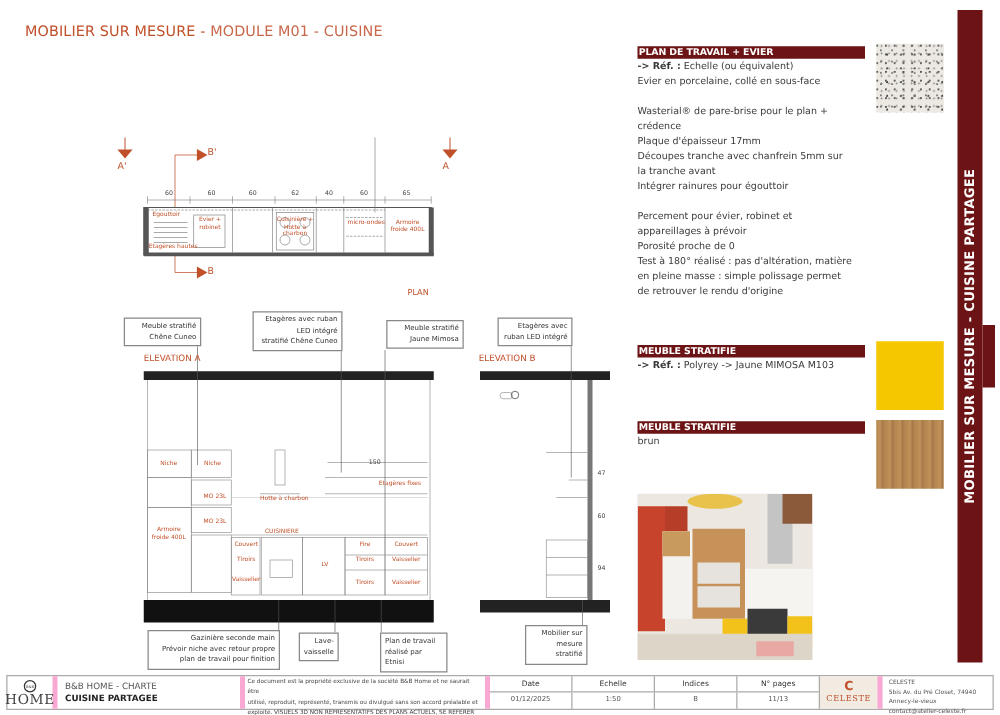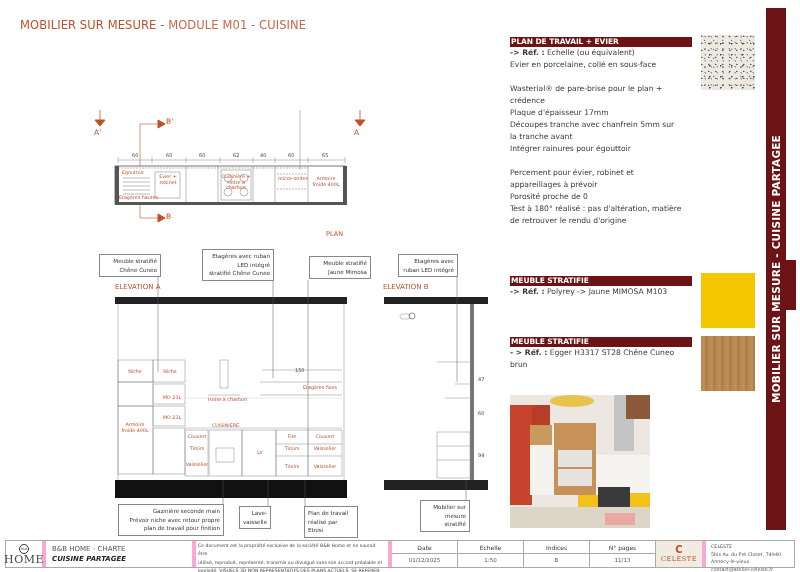--- a/index.html
+++ b/index.html
@@ -44,21 +44,21 @@
   .dim { position: absolute; font-size: 5px; color: #444; }
 
   
   .footer { position: absolute; left: 5px; top: 540px; width: 790px; height: 28px; border: 1px solid #aaa; display: flex; font-size: 5.5px; color: #444; }
   .f-cell { border-right: 4px solid #f9a8d4; height: 100%; }
   .f-logo { width: 40px; display: flex; flex-direction: column; align-items: center; justify-content: center; }
   .f-logo .circ { width: 10px; height: 10px; border: 1px solid #333; border-radius: 50%; font-size: 3px; line-height: 8px; text-align: center; }
   .f-logo .home { font-family: "DejaVu Serif", serif; font-size: 11px; line-height: 11px; letter-spacing: 0.5px; }
   .f-title { width: 150px; padding: 4px 6px; }
   .f-title .t1 { font-size: 7px; color: #555; }
-  .f-title .t2 { font-size: 7px; font-weight: 700; color: #222; margin-top: 2px; font-style: italic; }
+  .f-title .t2 { font-size: 7px; font-weight: 700; color: #222; margin-top: 2px; }
   .f-legal { width: 196px; padding: 1px 2px; font-size: 4.6px; line-height: 8.3px; color: #444; }
   .f-grid { display: flex; }
   .f-col { width: 66px; border-right: 1px solid #aaa; display: flex; flex-direction: column; }
   .f-col .h { height: 13px; border-bottom: 1px solid #aaa; text-align: center; line-height: 13px; font-size: 6px; color: #333; }
   .f-col .v { flex: 1; text-align: center; line-height: 13px; font-size: 5.5px; color: #555; }
   .f-brand { width: 50px; background: #f1ebe2; display: flex; flex-direction: column; align-items: center; justify-content: center; color: #c0502a; }
   .f-brand .mark { font-size: 10px; font-weight: 700; line-height: 10px; }
   .f-brand .name { font-family: "DejaVu Serif", serif; font-size: 6.5px; letter-spacing: 0.5px; }
   .f-addr { flex: 1; padding: 2px 5px; font-size: 4.8px; line-height: 7.5px; color: #555; border-right: none; }
 </style>
@@ -272,31 +272,31 @@
   <div class="spec-line">crédence</div>
   <div class="spec-line">Plaque d'épaisseur 17mm</div>
   <div class="spec-line">Découpes tranche avec chanfrein 5mm sur</div>
   <div class="spec-line">la tranche avant</div>
   <div class="spec-line">Intégrer rainures pour égouttoir</div>
   <div class="spec-gap"></div>
   <div class="spec-line">Percement pour évier, robinet et</div>
   <div class="spec-line">appareillages à prévoir</div>
   <div class="spec-line">Porosité proche de 0</div>
   <div class="spec-line">Test à 180° réalisé : pas d'altération, matière</div>
+  <div class="spec-line">en pleine masse : simple polissage permet</div>
   <div class="spec-line">de retrouver le rendu d'origine</div>
 </div>
 
 <div class="spec" style="top:276px;">
   <div class="spec-head">MEUBLE STRATIFIE</div>
   <div class="spec-line"><b>-&gt; Réf. :</b><span> Polyrey -&gt; Jaune  MIMOSA M103</span></div>
 </div>
 
 <div class="spec" style="top:337px;">
   <div class="spec-head">MEUBLE STRATIFIE</div>
-  <div class="spec-line"><b>- &gt; Réf. :</b><span> Egger H3317 ST28 Chêne Cuneo</span></div>
   <div class="spec-line">brun</div>
 </div>
 
 <div class="swatch swatch-terrazzo"></div>
 <div class="swatch swatch-yellow"></div>
 <div class="swatch swatch-oak"></div>
 
 <div class="photo">
   <svg width="140" height="133" viewBox="0 0 140 133">
     <rect width="140" height="133" fill="#ece8e1"></rect>

